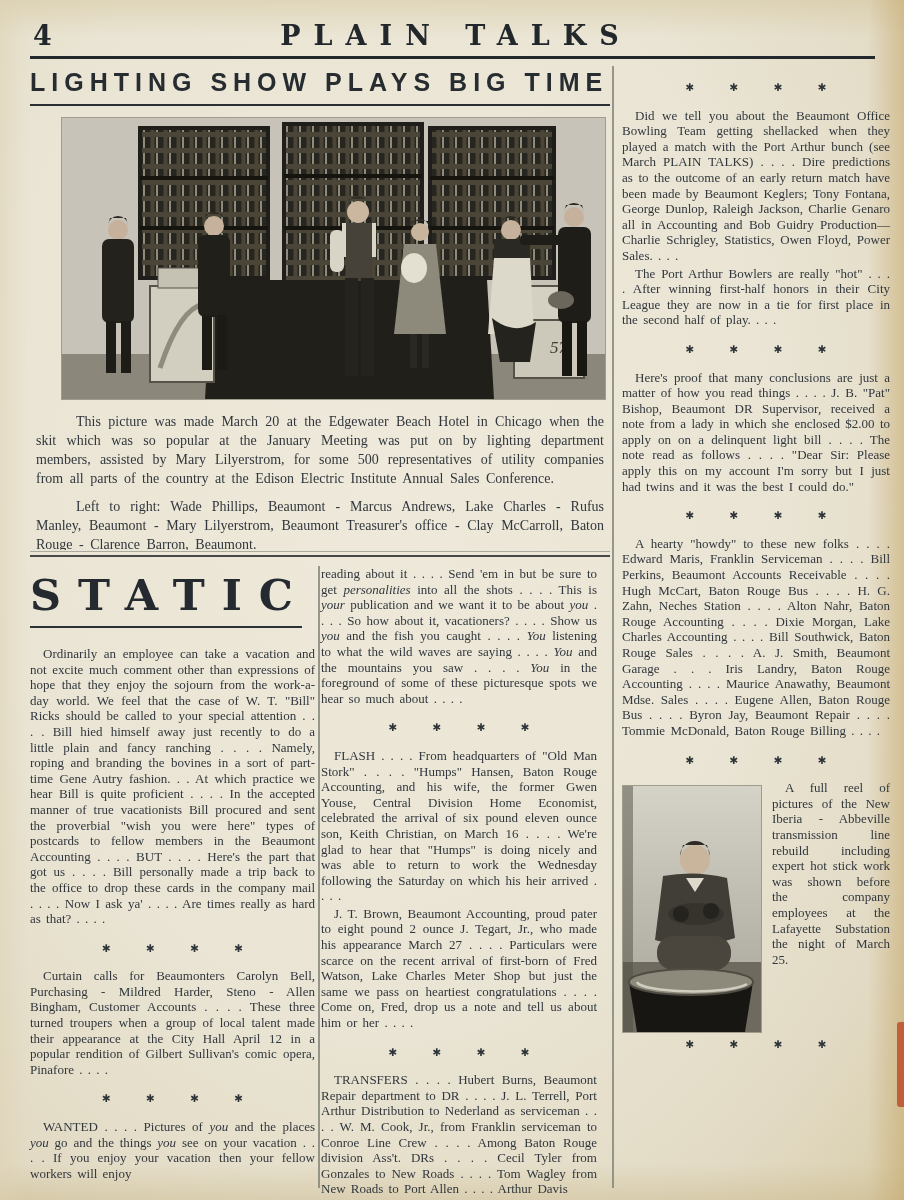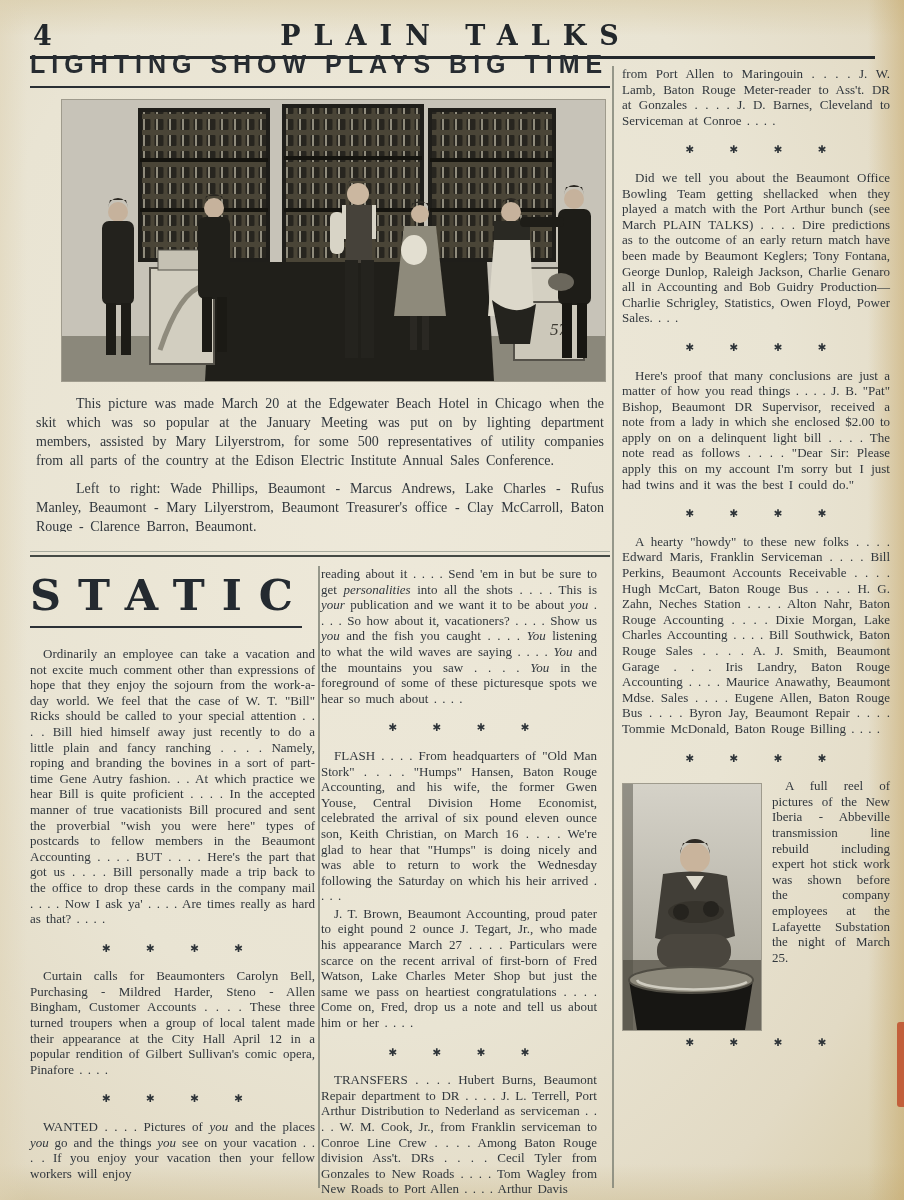--- a/index.html
+++ b/index.html
@@ -19,21 +19,21 @@
   .masthead{position:absolute;left:4px;top:20px;width:100%;text-align:center;
     font-family:"DejaVu Serif",serif;font-weight:800;font-size:27px;
     letter-spacing:13px;color:#22272b;}
   .toprule{position:absolute;left:30px;top:56px;width:845px;height:3px;background:#23282c;}
   .vdiv{position:absolute;width:2px;background:rgba(120,124,112,.75);}
   .vdiv1{left:612px;top:66px;height:1122px;}
   .vdiv2{left:318px;top:566px;height:622px;}
   .midrule{position:absolute;left:30px;top:551px;width:580px;height:3px;
     border-top:1px solid #a8ab9e;border-bottom:2px solid #454a45;}
 
-  .lefttop{position:absolute;left:30px;top:50px;width:580px;height:482px;overflow:hidden;}
+  .lefttop{position:absolute;left:30px;top:68px;width:580px;height:482px;overflow:hidden;}
   .headline{font-family:"Liberation Sans",sans-serif;font-weight:600;font-size:25px;
     letter-spacing:6px;color:#272c31;padding-bottom:7px;border-bottom:2px solid #2a2f34;
     white-space:nowrap;}
   .photo1{width:543px;height:281px;margin:11px 0 0 31px;border:1px solid #9f9b8d;
     box-shadow:inset 0 0 0 3px #dedacd;background:#c9c5ba;}
   .photo1 svg,.photo2 svg{display:block;width:100%;height:100%;}
   .caption{margin-top:12px;padding:0 2px;}
   .caption p{margin:0 4px 9px;text-align:justify;text-indent:40px;
     font-size:14px;line-height:19px;word-spacing:3px;}
 
@@ -166,23 +166,23 @@
   <div class="col midcol">
     <p class="p noind">reading about it . . . . Send 'em in but be sure to get <i>personalities</i> into all the shots . . . . This is <i>your</i> publication and we want it to be about <i>you</i> . . . . So how about it, vacationers? . . . . Show us <i>you</i> and the fish you caught . . . . <i>You</i> listening to what the wild waves are saying . . . . <i>You</i> and the mountains you saw . . . . <i>You</i> in the foreground of some of these picturesque spots we hear so much about . . . .</p>
     <div class="stars">✱ ✱ ✱ ✱</div>
     <p class="p">FLASH . . . . From headquarters of "Old Man Stork" . . . . "Humps" Hansen, Baton Rouge Accounting, and his wife, the former Gwen Youse, Central Division Home Economist, celebrated the arrival of six pound eleven ounce son, Keith Christian, on March 16 . . . . We're glad to hear that "Humps" is doing nicely and was able to return to work the Wednesday following the Saturday on which his heir arrived . . . .</p>
     <p class="p">J. T. Brown, Beaumont Accounting, proud pater to eight pound 2 ounce J. Tegart, Jr., who made his appearance March 27 . . . . Particulars were scarce on the recent arrival of first-born of Fred Watson, Lake Charles Meter Shop but just the same we pass on heartiest congratulations . . . . Come on, Fred, drop us a note and tell us about him or her . . . .</p>
     <div class="stars">✱ ✱ ✱ ✱</div>
     <p class="p">TRANSFERS . . . . Hubert Burns, Beaumont Repair department to DR . . . . J. L. Terrell, Port Arthur Distribution to Nederland as serviceman . . . . W. M. Cook, Jr., from Franklin serviceman to Conroe Line Crew . . . . Among Baton Rouge division Ass't. DRs . . . . Cecil Tyler from Gonzales to New Roads . . . . Tom Wagley from New Roads to Port Allen . . . . Arthur Davis</p>
   </div>
 
   <div class="col rightcol">
-    <p class="p noind">from Port Allen to Maringouin . . . . J. W. Lamb, Baton Rouge Meter-reader to Ass't. DR at Gonzales . . . . J. D. Barnes, Cleveland to Serviceman at Conroe . . . .</p>
     <div class="stars">✱ ✱ ✱ ✱</div>
     <p class="p">Did we tell you about the Beaumont Office Bowling Team getting shellacked when they played a match with the Port Arthur bunch (see March PLAIN TALKS) . . . . Dire predictions as to the outcome of an early return match have been made by Beaumont Keglers; Tony Fontana, George Dunlop, Raleigh Jackson, Charlie Genaro all in Accounting and Bob Guidry Production—Charlie Schrigley, Statistics, Owen Floyd, Power Sales. . . .</p>
+    <p class="p">The Port Arthur Bowlers are really "hot" . . . . After winning first-half honors in their City League they are now in a tie for first place in the second half of play. . . .</p>
     <div class="stars">✱ ✱ ✱ ✱</div>
     <p class="p">Here's proof that many conclusions are just a matter of how you read things . . . . J. B. "Pat" Bishop, Beaumont DR Supervisor, received a note from a lady in which she enclosed $2.00 to apply on on a delinquent light bill . . . . The note read as follows . . . . "Dear Sir: Please apply this on my account I'm sorry but I just had twins and it was the best I could do."</p>
     <div class="stars">✱ ✱ ✱ ✱</div>
     <p class="p">A hearty "howdy" to these new folks . . . . Edward Maris, Franklin Serviceman . . . . Bill Perkins, Beaumont Accounts Receivable . . . . Hugh McCart, Baton Rouge Bus . . . . H. G. Zahn, Neches Station . . . . Alton Nahr, Baton Rouge Accounting . . . . Dixie Morgan, Lake Charles Accounting . . . . Bill Southwick, Baton Rouge Sales . . . . A. J. Smith, Beaumont Garage . . .  Iris Landry, Baton Rouge Accounting . . . . Maurice Anawathy, Beaumont Mdse. Sales . . . . Eugene Allen, Baton Rouge Bus . . . . Byron Jay, Beaumont Repair . . . . Tommie McDonald, Baton Rouge Billing . . . .</p>
     <div class="stars">✱ ✱ ✱ ✱</div>
 
     <div class="photo2">
       <svg viewBox="0 0 138 246" preserveAspectRatio="none">
         <defs>
           <linearGradient id="sky" x1="0" y1="0" x2="0" y2="1">

